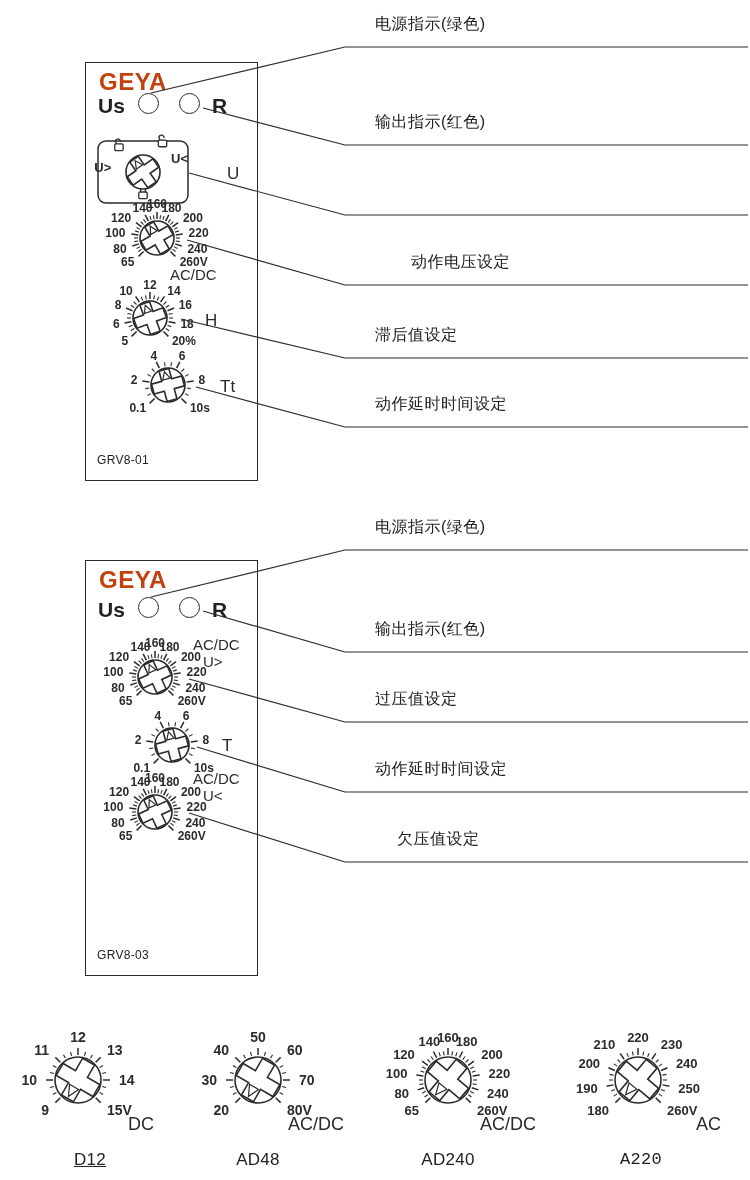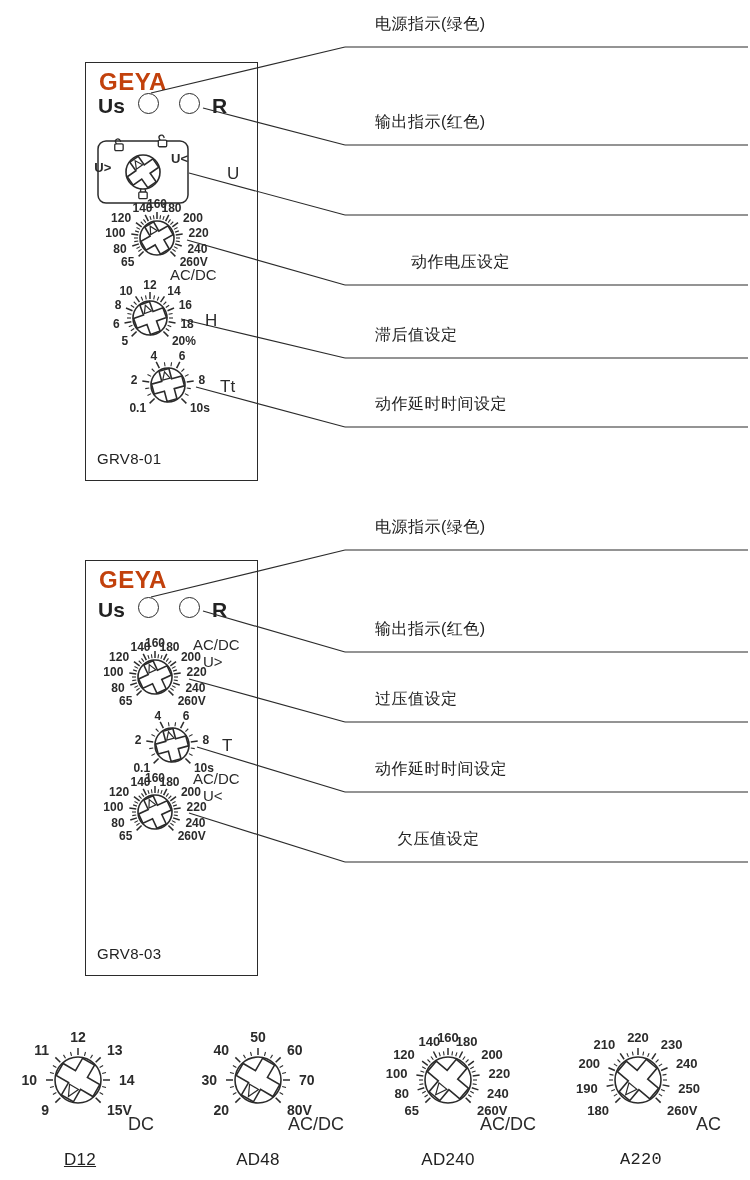--- a/index.html
+++ b/index.html
@@ -8,21 +8,21 @@
   .panel{position:absolute;left:85px;width:171px;border:1.6px solid #2b2b2b;background:#fff;z-index:1;}
   #panel-1{top:62px;height:417px;}
   #panel-2{top:560px;height:414px;}
   .logo{position:absolute;left:13px;top:5px;font-size:24px;font-weight:800;letter-spacing:.5px;color:#c2410c;}
   .led{position:absolute;width:21px;height:21px;border:1.7px solid #2b2b2b;border-radius:50%;background:#fff;box-sizing:border-box;}
   .ind-label{position:absolute;font-size:21px;font-weight:700;}
   #panel-1 .led-a{left:52px;top:30px;} #panel-1 .led-b{left:93px;top:30px;}
   #panel-1 .lab-us{left:12px;top:31px;} #panel-1 .lab-r{left:126px;top:31px;}
   #panel-2 .led-a{left:52px;top:36px;} #panel-2 .led-b{left:93px;top:36px;}
   #panel-2 .lab-us{left:12px;top:37px;} #panel-2 .lab-r{left:126px;top:37px;}
-  .model{position:absolute;left:11px;bottom:13px;font-size:15px;letter-spacing:.3px;}
+  .model{position:absolute;left:11px;bottom:13px;font-size:12px;letter-spacing:.3px;}
   #lines{position:absolute;left:0;top:0;z-index:3;pointer-events:none;}
   .knob{position:absolute;z-index:4;pointer-events:none;}
   .callout-text{position:absolute;z-index:5;font-size:16px;font-weight:500;letter-spacing:.5px;white-space:nowrap;}
   .caption{position:absolute;z-index:5;font-size:17px;font-weight:500;transform:translateX(-50%);letter-spacing:.3px;}
 </style>
 </head>
 <body>
 
 <div id="stage">
   <svg id="lines" width="750" height="1180">
@@ -381,21 +381,21 @@
       <text x="123.99137802864844" y="64.59440840897845" font-size="14" font-weight="600" text-anchor="start" dominant-baseline="central" fill="#2b2b2b">13</text>
       <text x="136" y="95" font-size="14" font-weight="600" text-anchor="start" dominant-baseline="central" fill="#2b2b2b">14</text>
       <text x="123.99137802864846" y="125.40559159102153" font-size="14" font-weight="600" text-anchor="start" dominant-baseline="central" fill="#2b2b2b">15V</text>
       <circle cx="95" cy="95" r="23" fill="#fff" stroke="#2b2b2b" stroke-width="1.6"></circle>
       <g transform="rotate(-150 95 95)">
         <path d="M -6.8999999999999995 -21.16 L 6.8999999999999995 -21.16 L 6.8999999999999995 -6.8999999999999995 L 21.16 -6.8999999999999995 L 21.16 6.8999999999999995 L 6.8999999999999995 6.8999999999999995 L 6.8999999999999995 21.16 L -6.8999999999999995 21.16 L -6.8999999999999995 6.8999999999999995 L -21.16 6.8999999999999995 L -21.16 -6.8999999999999995 L -6.8999999999999995 -6.8999999999999995 Z" fill="#fff" stroke="#2b2b2b" stroke-width="1.6" transform="translate(95 95)"></path>
         <path d="M 0 -19.16 L -5.175 -7.8999999999999995 L 5.175 -7.8999999999999995 Z" fill="#fff" stroke="#2b2b2b" stroke-width="1.2" transform="translate(95 95)"></path>
       </g>
       <text x="145" y="139" font-size="18" font-weight="500" text-anchor="start" dominant-baseline="central" fill="#2b2b2b">DC</text>
     </svg>
-    <div class="caption" style="left: 80px; top: 1150px; text-decoration: underline;">D12</div>
+    <div class="caption" style="left: 90px; top: 1150px; text-decoration: underline;">D12</div>
     <svg width="190" height="190" class="knob" style="left: 163px; top: 985px;">
       <line x1="77.32233047033631" y1="112.67766952966369" x2="72.37258300203048" y2="117.62741699796952" stroke="#2b2b2b" stroke-width="1.5"></line>
       <line x1="73.34936490538902" y1="107.5" x2="69.88526329025127" y2="109.5" stroke="#2b2b2b" stroke-width="1.1"></line>
       <line x1="70.8518543427733" y1="101.47047612756302" x2="66.98815103761702" y2="102.50575230797311" stroke="#2b2b2b" stroke-width="1.1"></line>
       <line x1="70" y1="95" x2="63" y2="95" stroke="#2b2b2b" stroke-width="1.5"></line>
       <line x1="70.8518543427733" y1="88.52952387243698" x2="66.98815103761702" y2="87.4942476920269" stroke="#2b2b2b" stroke-width="1.1"></line>
       <line x1="73.34936490538904" y1="82.5" x2="69.88526329025129" y2="80.5" stroke="#2b2b2b" stroke-width="1.1"></line>
       <line x1="77.32233047033631" y1="77.32233047033631" x2="72.37258300203048" y2="72.37258300203048" stroke="#2b2b2b" stroke-width="1.5"></line>
       <line x1="82.5" y1="73.34936490538902" x2="80.5" y2="69.88526329025127" stroke="#2b2b2b" stroke-width="1.1"></line>
       <line x1="88.52952387243698" y1="70.8518543427733" x2="87.4942476920269" y2="66.98815103761702" stroke="#2b2b2b" stroke-width="1.1"></line>

